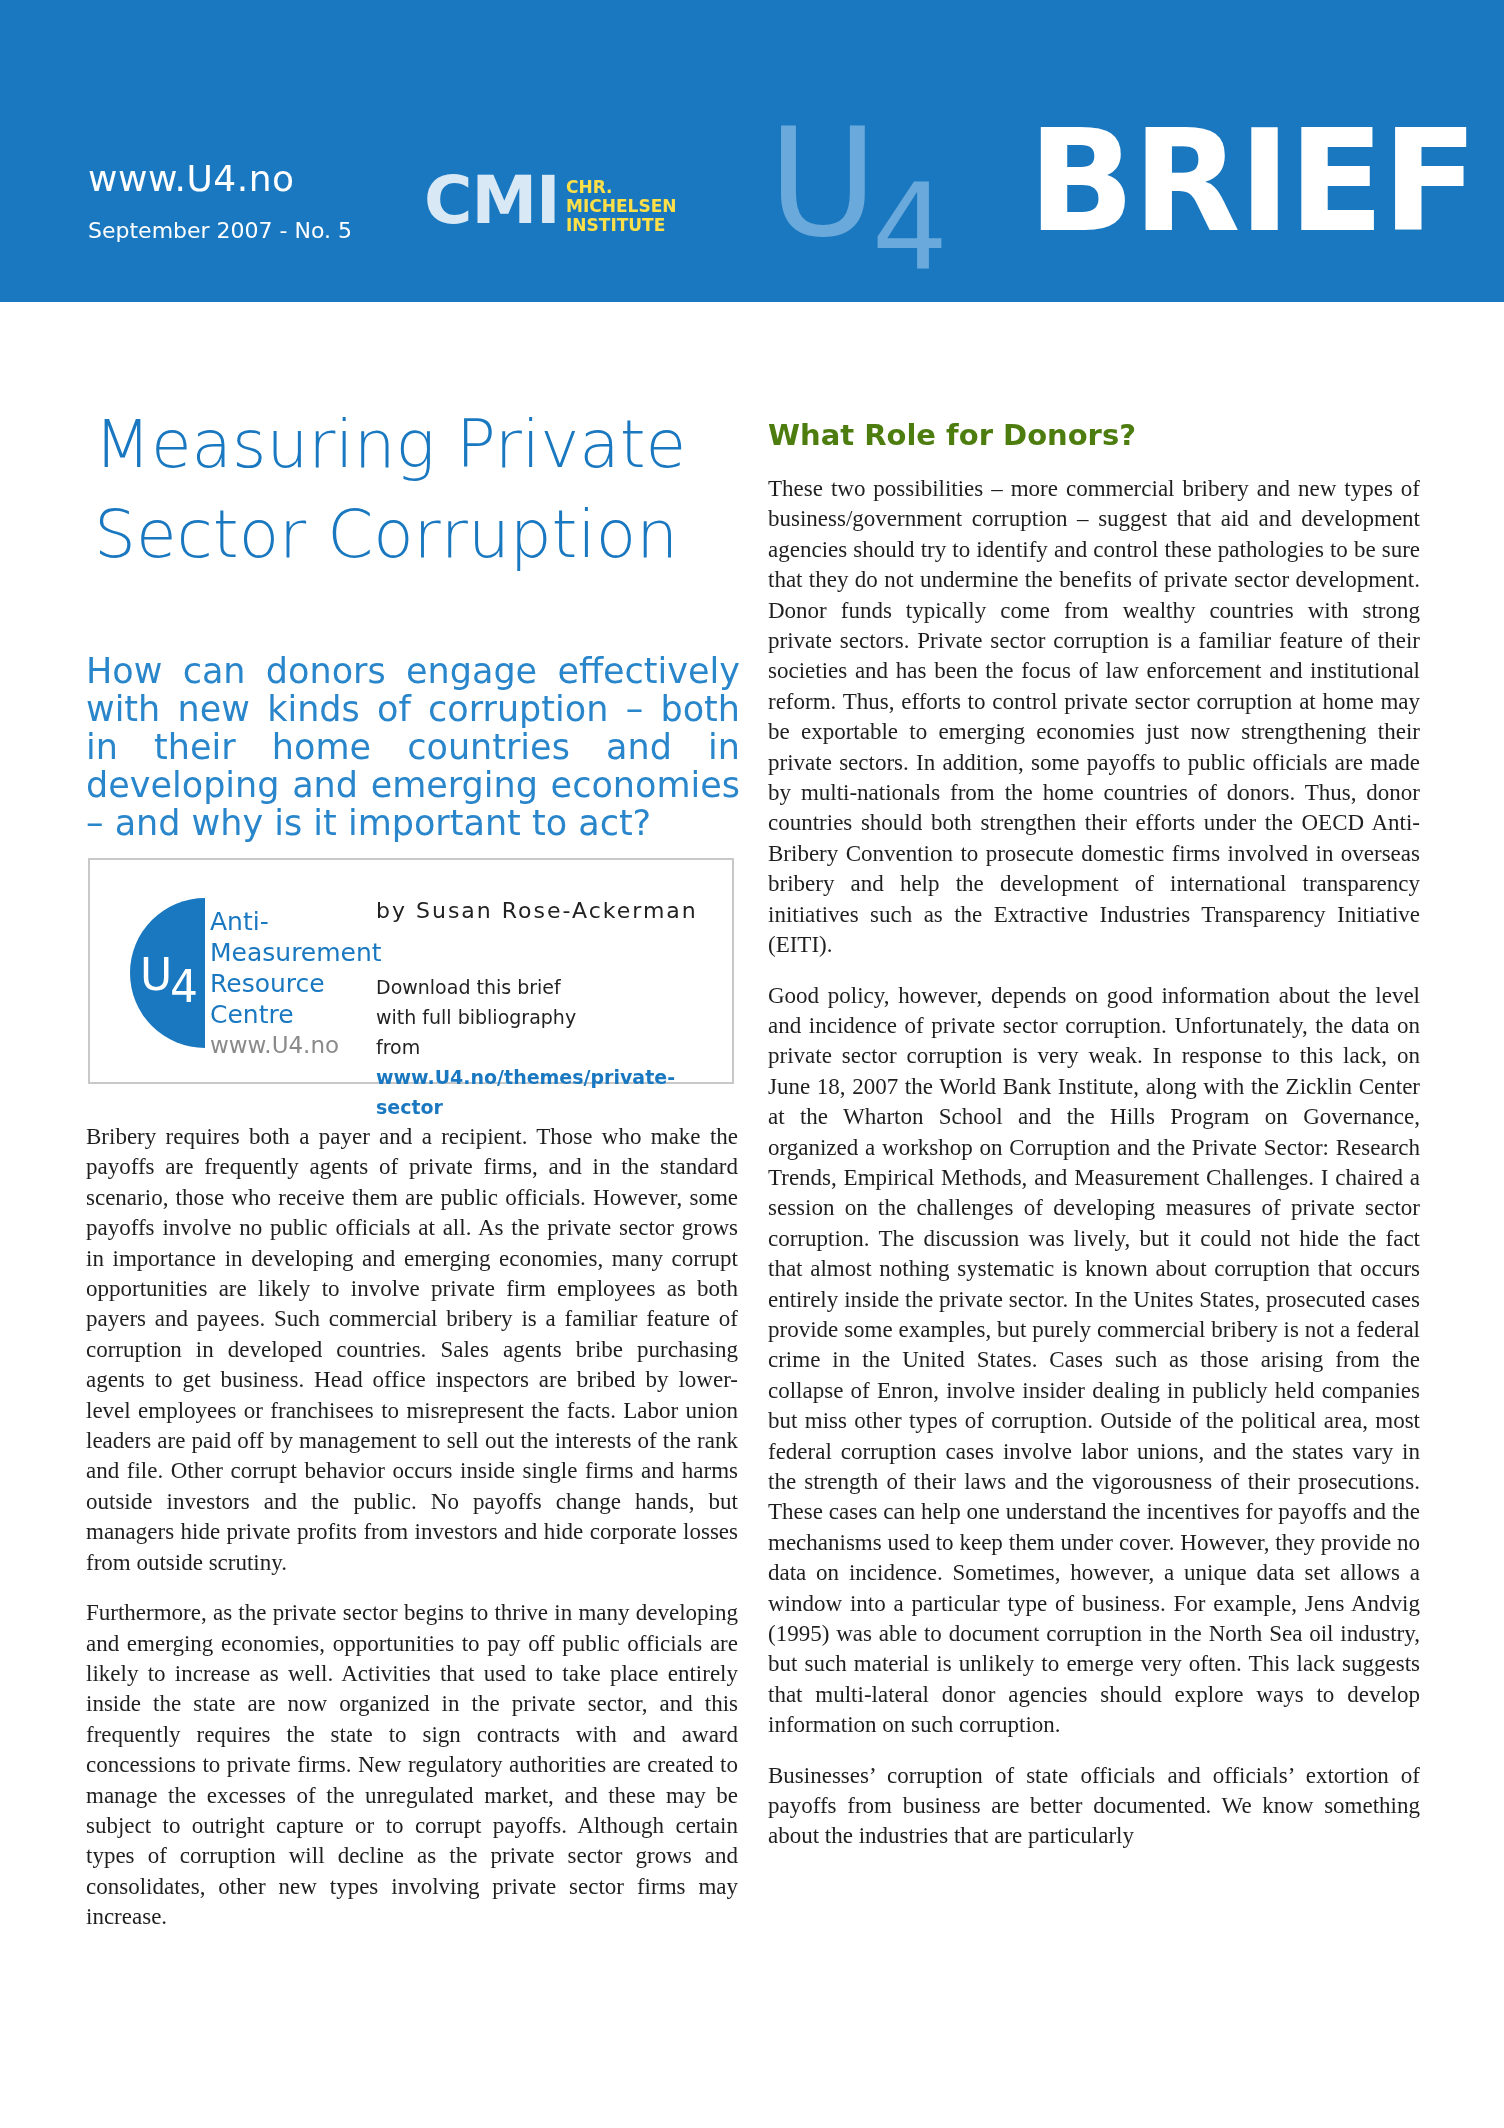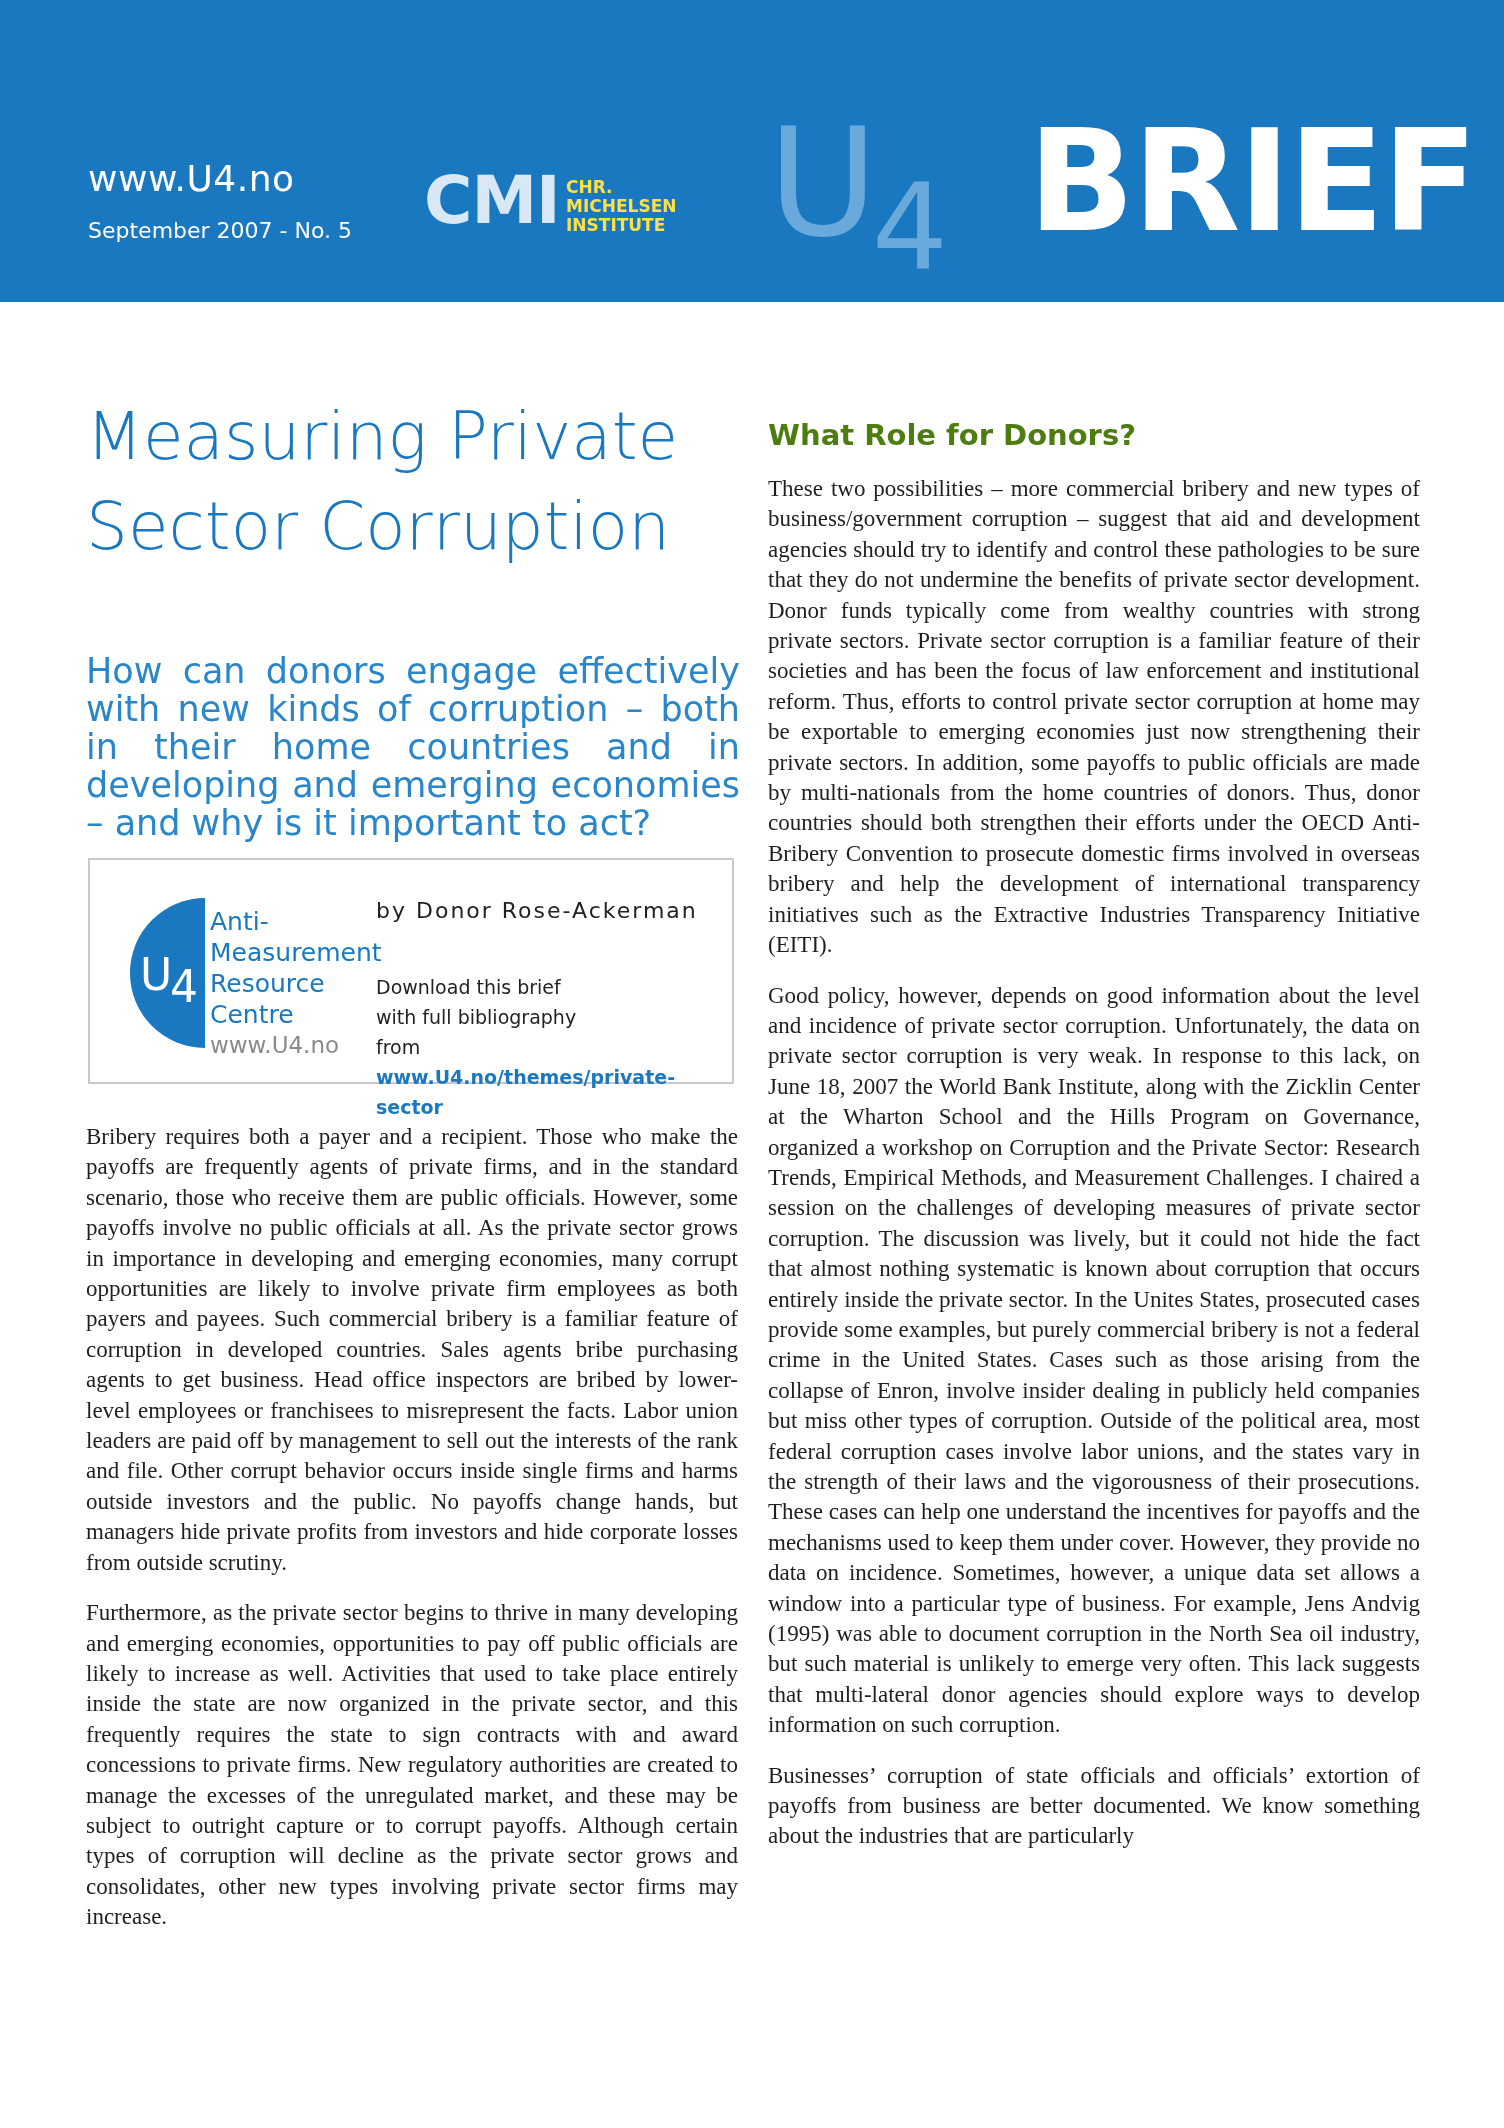--- a/index.html
+++ b/index.html
@@ -39,37 +39,37 @@
   <div class="cmi">CMI</div>
   <div class="cmi-sub">
     <div>CHR.</div>
     <div>MICHELSEN</div>
     <div>INSTITUTE</div>
   </div>
   <div class="u4-big"><span>U</span><span class="four">4</span></div>
   <div class="brief-word">BRIEF</div>
 </div>
 
-<h1 class="title" style="margin:0">Measuring Private Sector Corruption</h1>
+<h1 class="title" style="margin:8px">Measuring Private Sector Corruption</h1>
 <div class="lead">How can donors engage effectively with new kinds of corruption – both in their home countries and in developing and emerging economies – and why is it important to act?</div>
 
 <div class="author-box">
   <svg class="logo-circle" viewBox="0 0 140 150">
     <path d="M75 0 A75 75 0 0 0 75 150 Z" fill="#1a78c0"></path>
     <text x="10" y="92" font-family="DejaVu Sans, sans-serif" font-size="44" fill="#ffffff">U</text>
     <text x="40" y="104" font-family="DejaVu Sans, sans-serif" font-size="44" fill="#ffffff">4</text>
   </svg>
   <div class="logo-text">
     <div>Anti-</div>
     <div>Measurement</div>
     <div>Resource</div>
     <div>Centre</div>
     <div class="url">www.U4.no</div>
   </div>
-  <div class="byline">by Donor Rose-Ackerman</div>
+  <div class="byline">by Susan Rose-Ackerman</div>
   <div class="download">
     <div style="width:230px">Download this brief with full bibliography from</div>
     <div class="link">www.U4.no/themes/private-sector</div>
   </div>
 </div>
 
 <div class="col col-left">
   <p>Bribery requires both a payer and a recipient. Those who make the payoffs are frequently agents of private firms, and in the standard scenario, those who receive them are public officials. However, some payoffs involve no public officials at all. As the private sector grows in importance in developing and emerging economies, many corrupt opportunities are likely to involve private firm employees as both payers and payees. Such commercial bribery is a familiar feature of corruption in developed countries. Sales agents bribe purchasing agents to get business. Head office inspectors are bribed by lower-level employees or franchisees to misrepresent the facts. Labor union leaders are paid off by management to sell out the interests of the rank and file. Other corrupt behavior occurs inside single firms and harms outside investors and the public. No payoffs change hands, but managers hide private profits from investors and hide corporate losses from outside scrutiny.</p>
   <p>Furthermore, as the private sector begins to thrive in many developing and emerging economies, opportunities to pay off public officials are likely to increase as well. Activities that used to take place entirely inside the state are now organized in the private sector, and this frequently requires the state to sign contracts with and award concessions to private firms. New regulatory authorities are created to manage the excesses of the unregulated market, and these may be subject to outright capture or to corrupt payoffs. Although certain types of corruption will decline as the private sector grows and consolidates, other new types involving private sector firms may increase.</p>
 </div>

